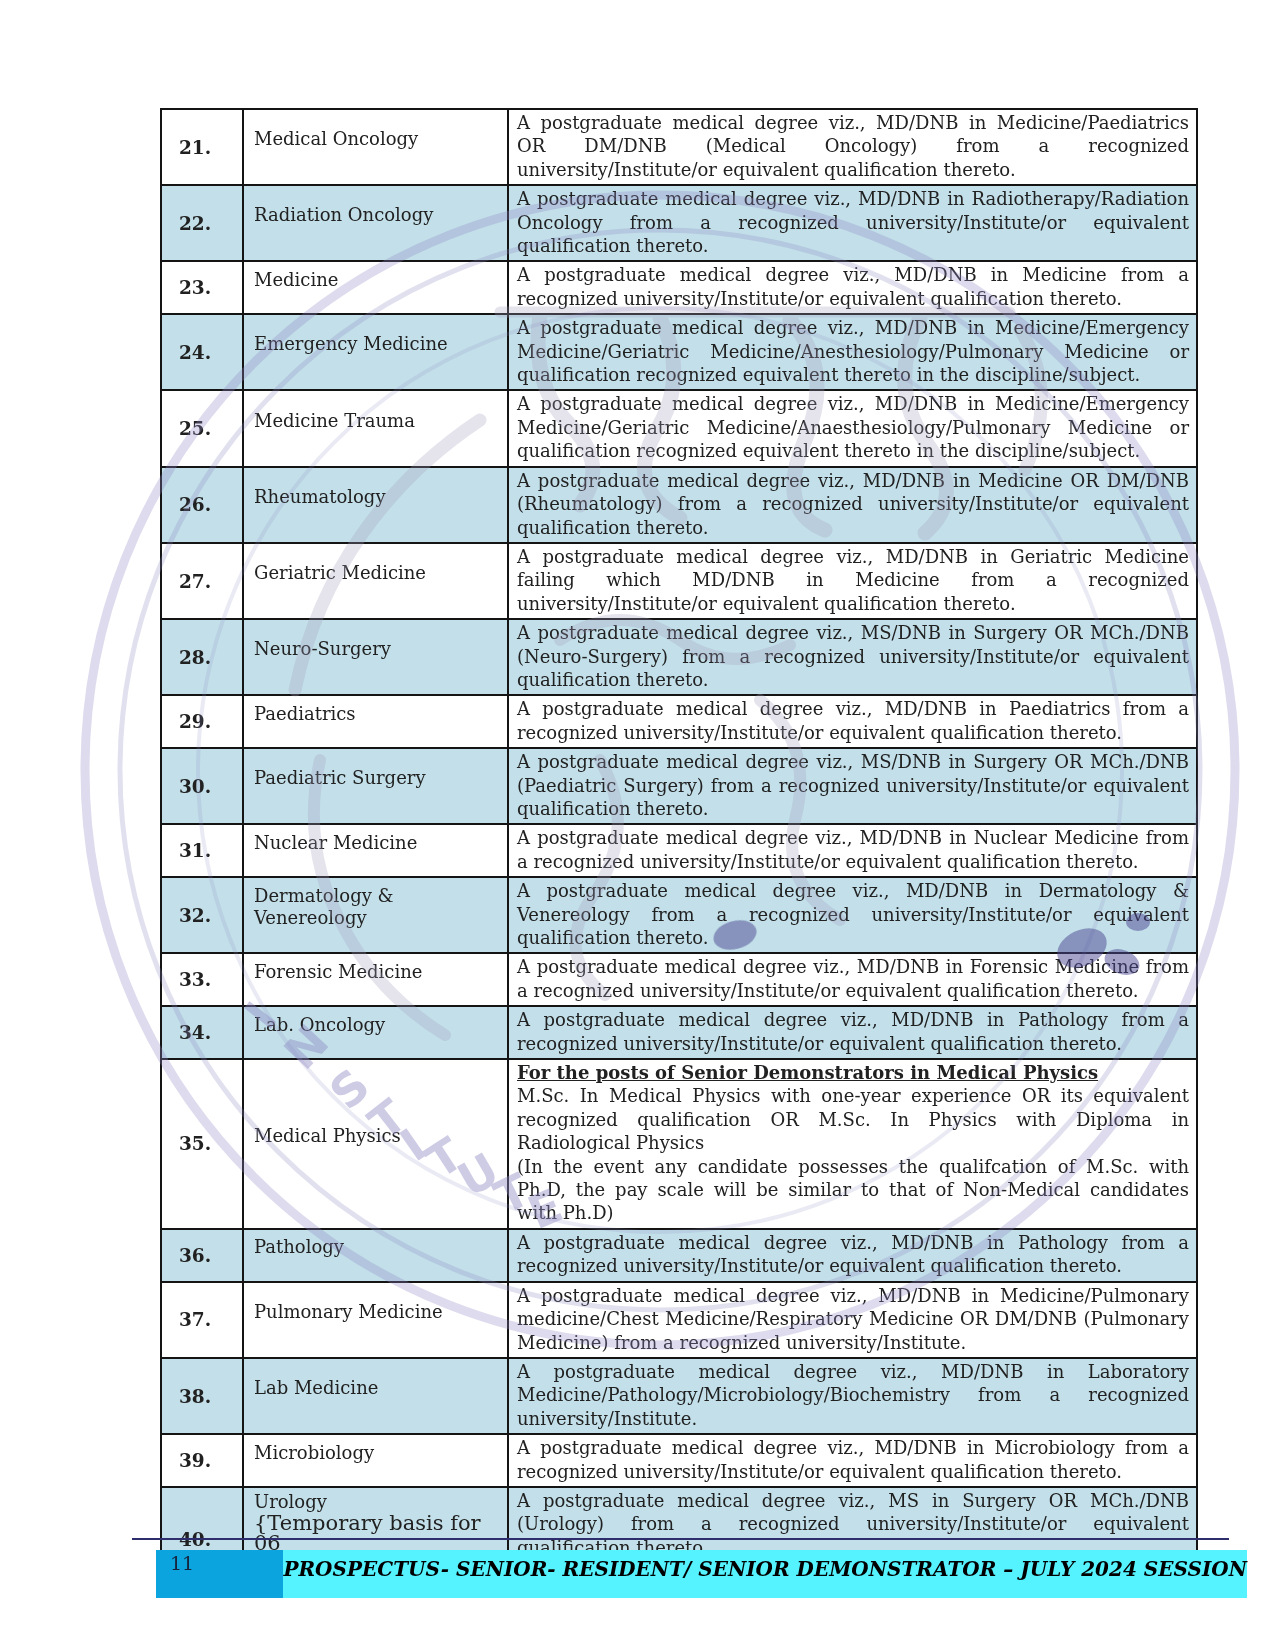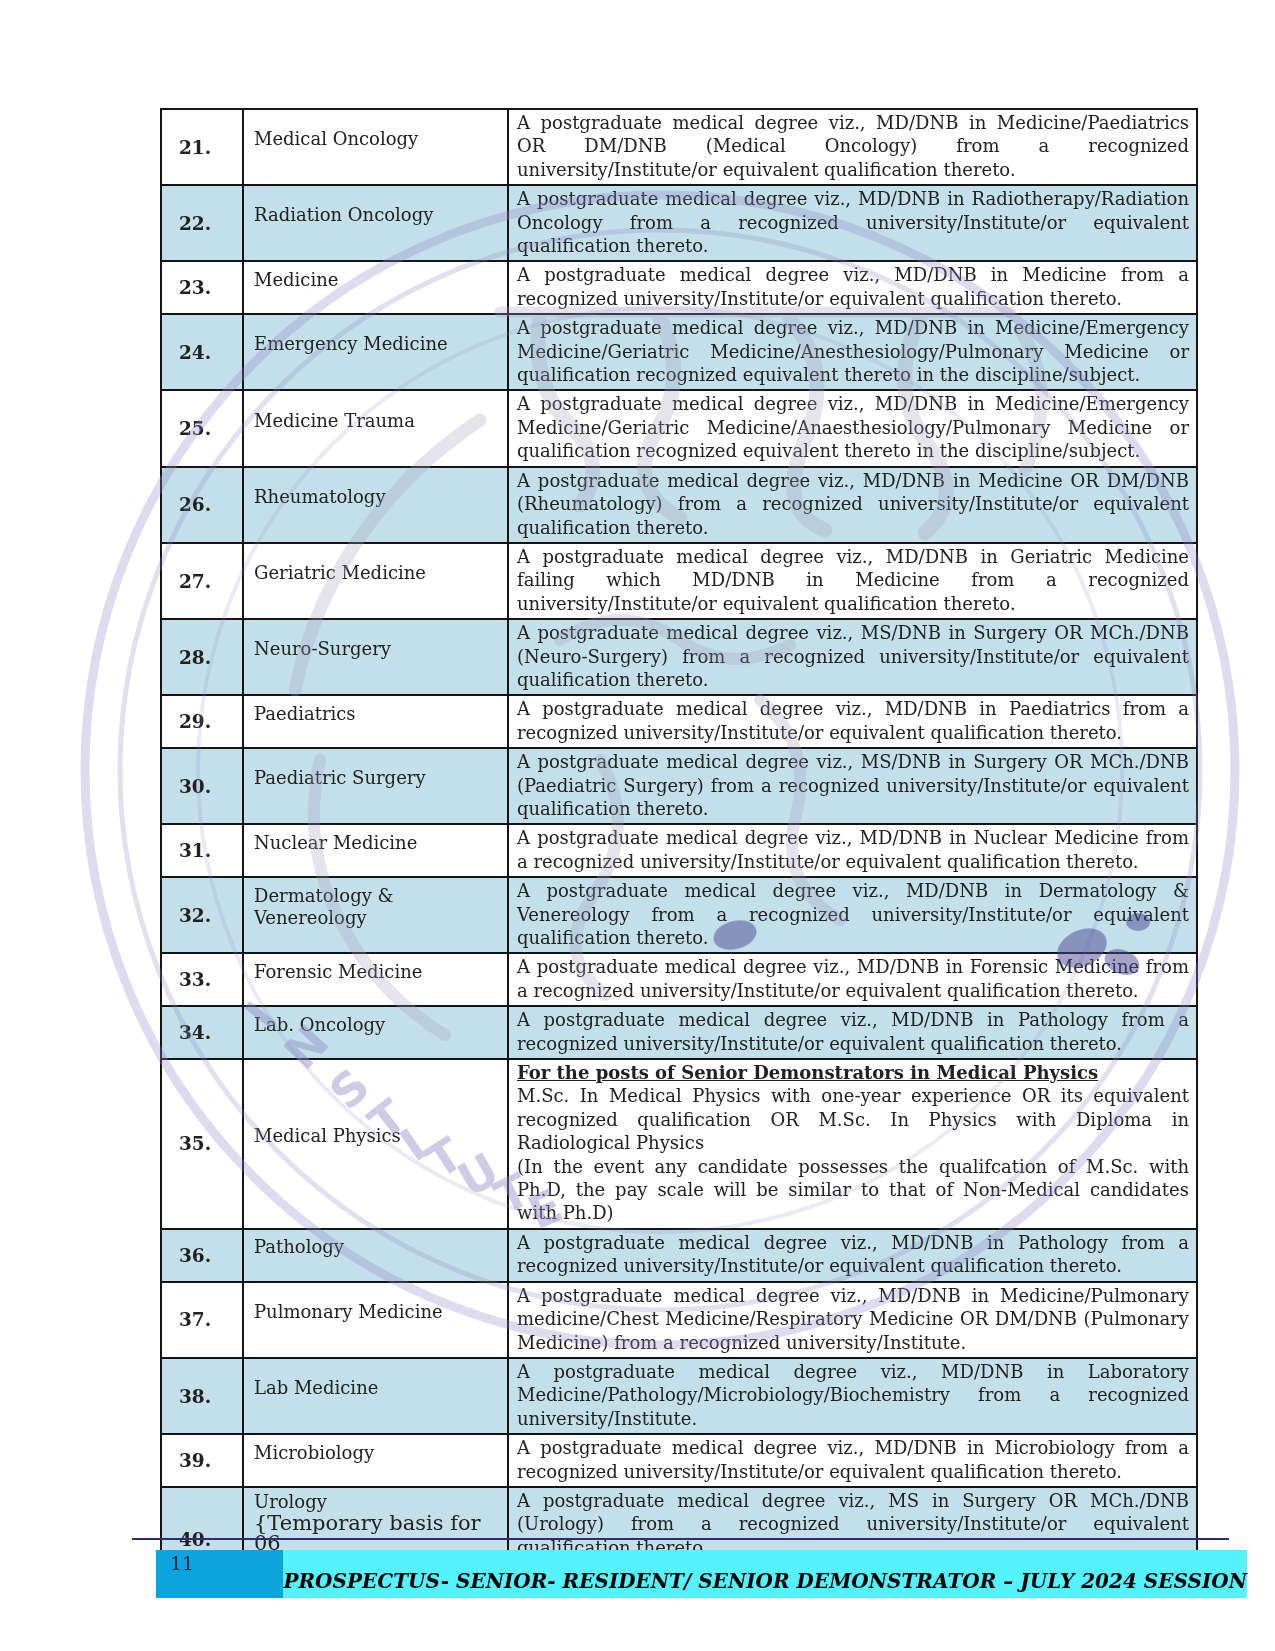--- a/index.html
+++ b/index.html
@@ -25,21 +25,21 @@
   .qual-para{margin:0;}
 
   
   .footer-line{position:absolute;left:132px;top:1538px;width:1097px;height:2px;
                background:#2e2e6e;z-index:6;}
   .footer{position:absolute;left:156px;top:1550px;width:1091px;height:48px;display:flex;
           background:var(--bar,#55f2ff);z-index:6;}
   .page-num{width:144px;background:var(--pagebox,#0ba4de);color:#16243d;
             font-size:19px;padding:2px 0 0 14px;box-sizing:border-box;}
   .footer-title{flex:1;text-align:center;font-weight:bold;font-style:italic;
-                font-size:20px;padding-top:19px;color:#000;white-space:nowrap;}
+                font-size:20px;padding-top:7px;color:#000;white-space:nowrap;}
 </style>
 </head>
 <body>
 
 <div class="page">
 
   <svg class="watermark" width="1275" height="1651" viewBox="0 0 1275 1651" aria-hidden="true">
     <g fill="none" stroke="#8d88c2">
       <circle cx="660" cy="770" r="575" stroke-width="9" opacity="0.30"></circle>
       <circle cx="660" cy="770" r="540" stroke-width="5" opacity="0.26"></circle>

